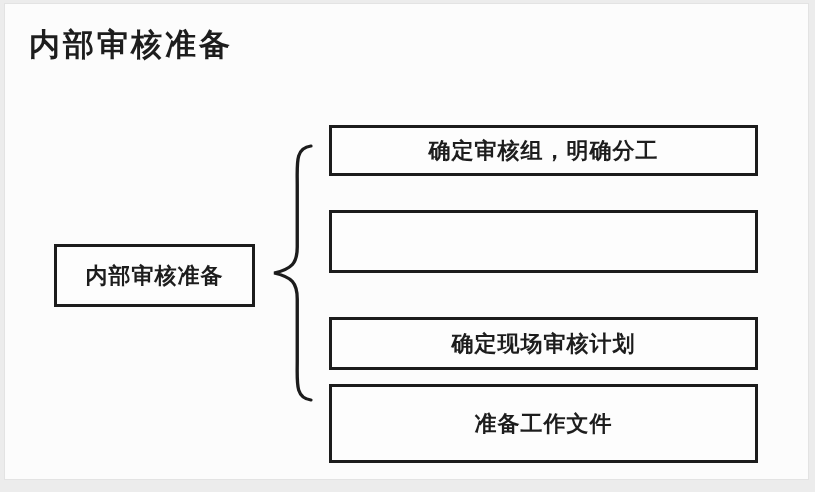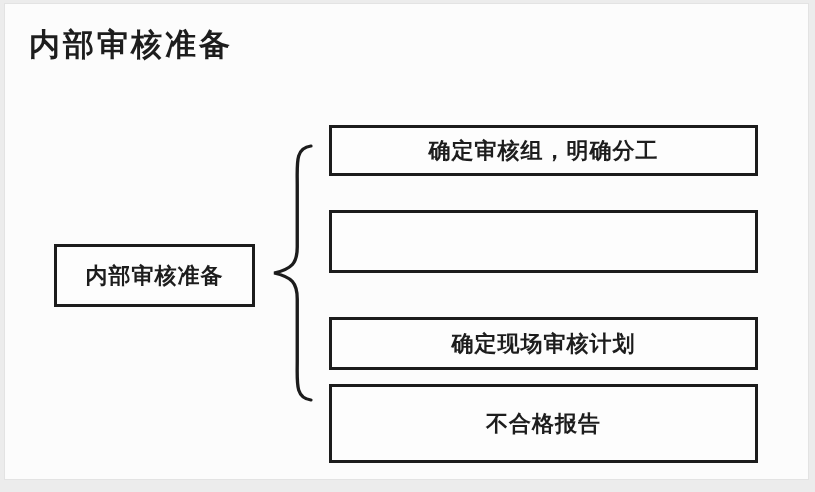--- a/index.html
+++ b/index.html
@@ -93,17 +93,17 @@
     </div>
 
     <div class="node branch-node branch-1">
     </div>
 
     <div class="node branch-node branch-2">
       <span class="line">确定现场审核计划</span>
     </div>
 
     <div class="node branch-node branch-3">
-      <span class="line">不合格报告</span>
+      <span class="line">准备工作文件</span>
     </div>
 
   </div>
 </div>
 
 </body></html>

